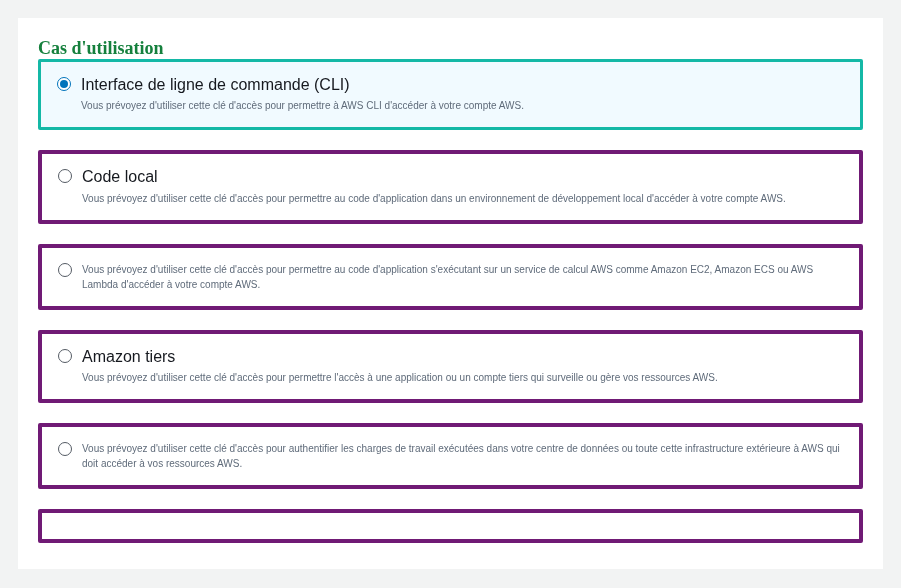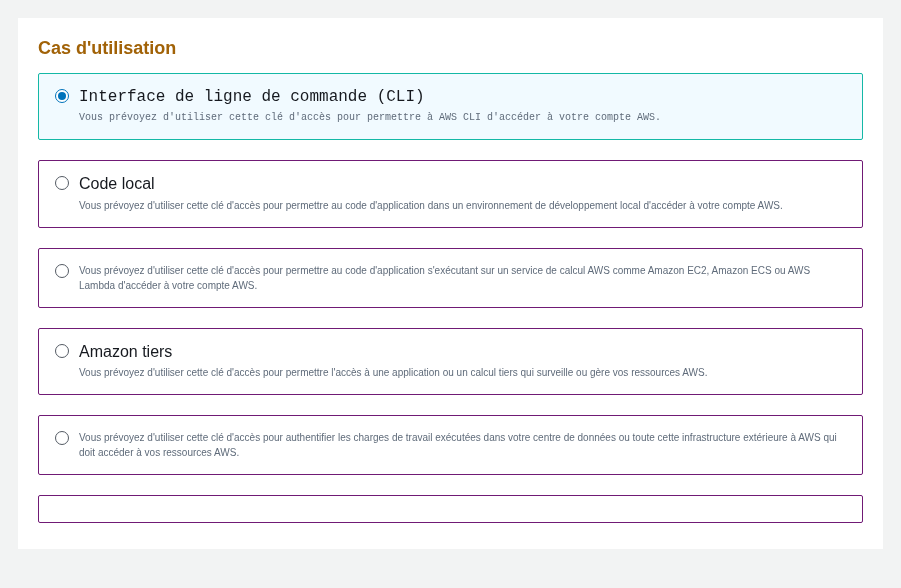--- a/index.html
+++ b/index.html
@@ -10,37 +10,36 @@
       font-size: 14px;
     }
     .panel {
       background: #ffffff;
       margin: 18px;
       padding: 20px 20px 26px 20px;
     }
     .section-title {
       font-size: 18px;
       font-weight: 700;
-      color: #a16207;
-      margin-bottom: 14px;
+      color: #15803d;
+      font-family: Liberation Serif, serif;
     }
     .option {
-      border: 1px solid #701a75;
+      border: 4px solid #701a75;
       border-radius: 2px;
       padding: 12px 16px 14px 16px;
       margin-bottom: 20px;
       display: flex;
       align-items: flex-start;
       cursor: pointer;
       background: #ffffff;
     }
     .option.selected {
-      border: 1px solid #14b8a6;
+      border: 3px solid #14b8a6;
       background: #f1faff;
-      font-family: Liberation Mono, monospace;
     }
     .radio {
       flex: 0 0 auto;
       width: 14px;
       height: 14px;
       border: 1px solid #545b64;
       border-radius: 50%;
       margin-top: 3px;
       margin-right: 10px;
       background: #ffffff;
@@ -102,21 +101,21 @@
     <div class="radio"></div>
     <div class="option-body">
       <div class="option-desc">Vous prévoyez d'utiliser cette clé d'accès pour permettre au code d'application s'exécutant sur un service de calcul AWS comme Amazon EC2, Amazon ECS ou AWS Lambda d'accéder à votre compte AWS.</div>
     </div>
   </div>
 
   <div class="option">
     <div class="radio"></div>
     <div class="option-body">
       <div class="option-title">Amazon tiers</div>
-      <div class="option-desc">Vous prévoyez d'utiliser cette clé d'accès pour permettre l'accès à une application ou un calcul tiers qui surveille ou gère vos ressources AWS.</div>
+      <div class="option-desc">Vous prévoyez d'utiliser cette clé d'accès pour permettre l'accès à une application ou un compte tiers qui surveille ou gère vos ressources AWS.</div>
     </div>
   </div>
 
   <div class="option">
     <div class="radio"></div>
     <div class="option-body">
       <div class="option-desc">Vous prévoyez d'utiliser cette clé d'accès pour authentifier les charges de travail exécutées dans votre centre de données ou toute cette infrastructure extérieure à AWS qui doit accéder à vos ressources AWS.</div>
     </div>
   </div>
 

